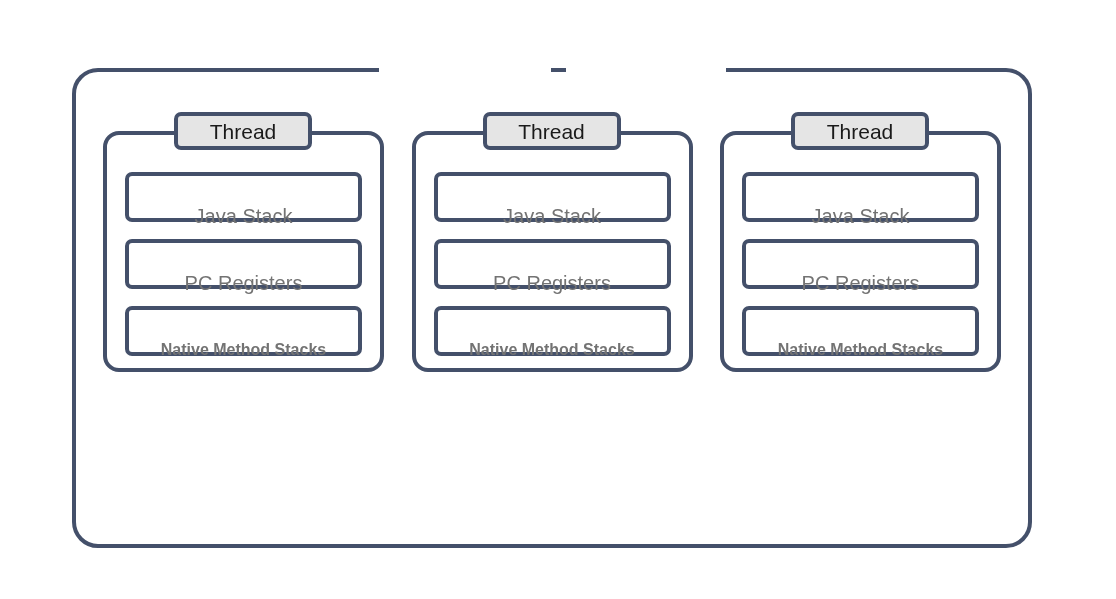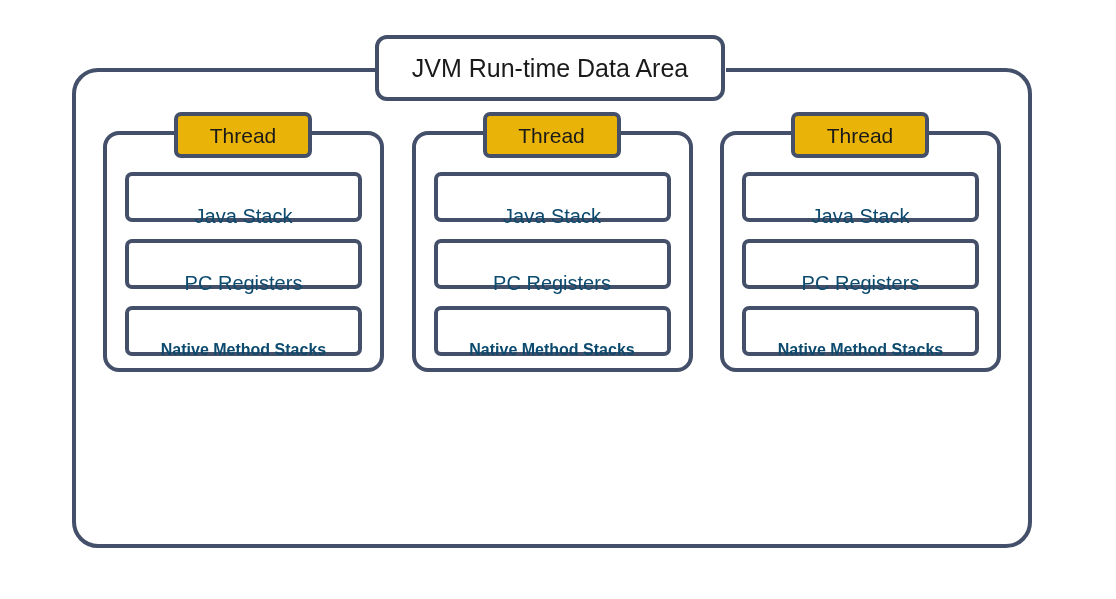--- a/index.html
+++ b/index.html
@@ -119,25 +119,25 @@
     top: -4px;
     width: 60px;
     height: 14px;
   }
 
   .thread-label {
     position: absolute;
     left: 71px;
     top: -19px;
     width: 138px;
-    height: 46px;
+    height: 38px;
     box-sizing: border-box;
     border: 4px solid #44506a;
     border-radius: 7px;
-    background: #eab308;
+    background: #e5e5e5;
     display: flex;
     align-items: center;
     justify-content: center;
   }
   .thread-label .label {
     font-size: 21px;
     line-height: 1;
     color: #1a1a1a;
     white-space: nowrap;
   }
@@ -160,21 +160,21 @@
     border: 4px solid #44506a;
     border-radius: 7px;
     background: #ffffff;
     display: flex;
     align-items: center;
     justify-content: center;
   }
   .inner-box .label {
     font-size: 20px;
     line-height: 1;
-    color: #0c4a6e;
+    color: #737373;
     white-space: nowrap;
     margin-top: 38px;
   }
   .inner-box.small .label {
     font-size: 16px;
     font-weight: bold;
   }
 
   
   .region-box {
@@ -202,23 +202,20 @@
 </style>
 </head>
 <body>
 
 <div id="diagram">
 
   <div class="jvm-outer"></div>
   <div class="border-mask mask-title-left"></div>
   <div class="border-mask mask-title-right"></div>
 
-  <div class="title-box">
-    <span class="label">JVM Run-time Data Area</span>
-  </div>
 
   <div class="threads-row">
 
     <div class="thread-col">
       <div class="thread-frame"></div>
       <div class="thread-mask-left"></div>
       <div class="thread-mask-right"></div>
       <div class="thread-label">
         <span class="label">Thread</span>
       </div>

